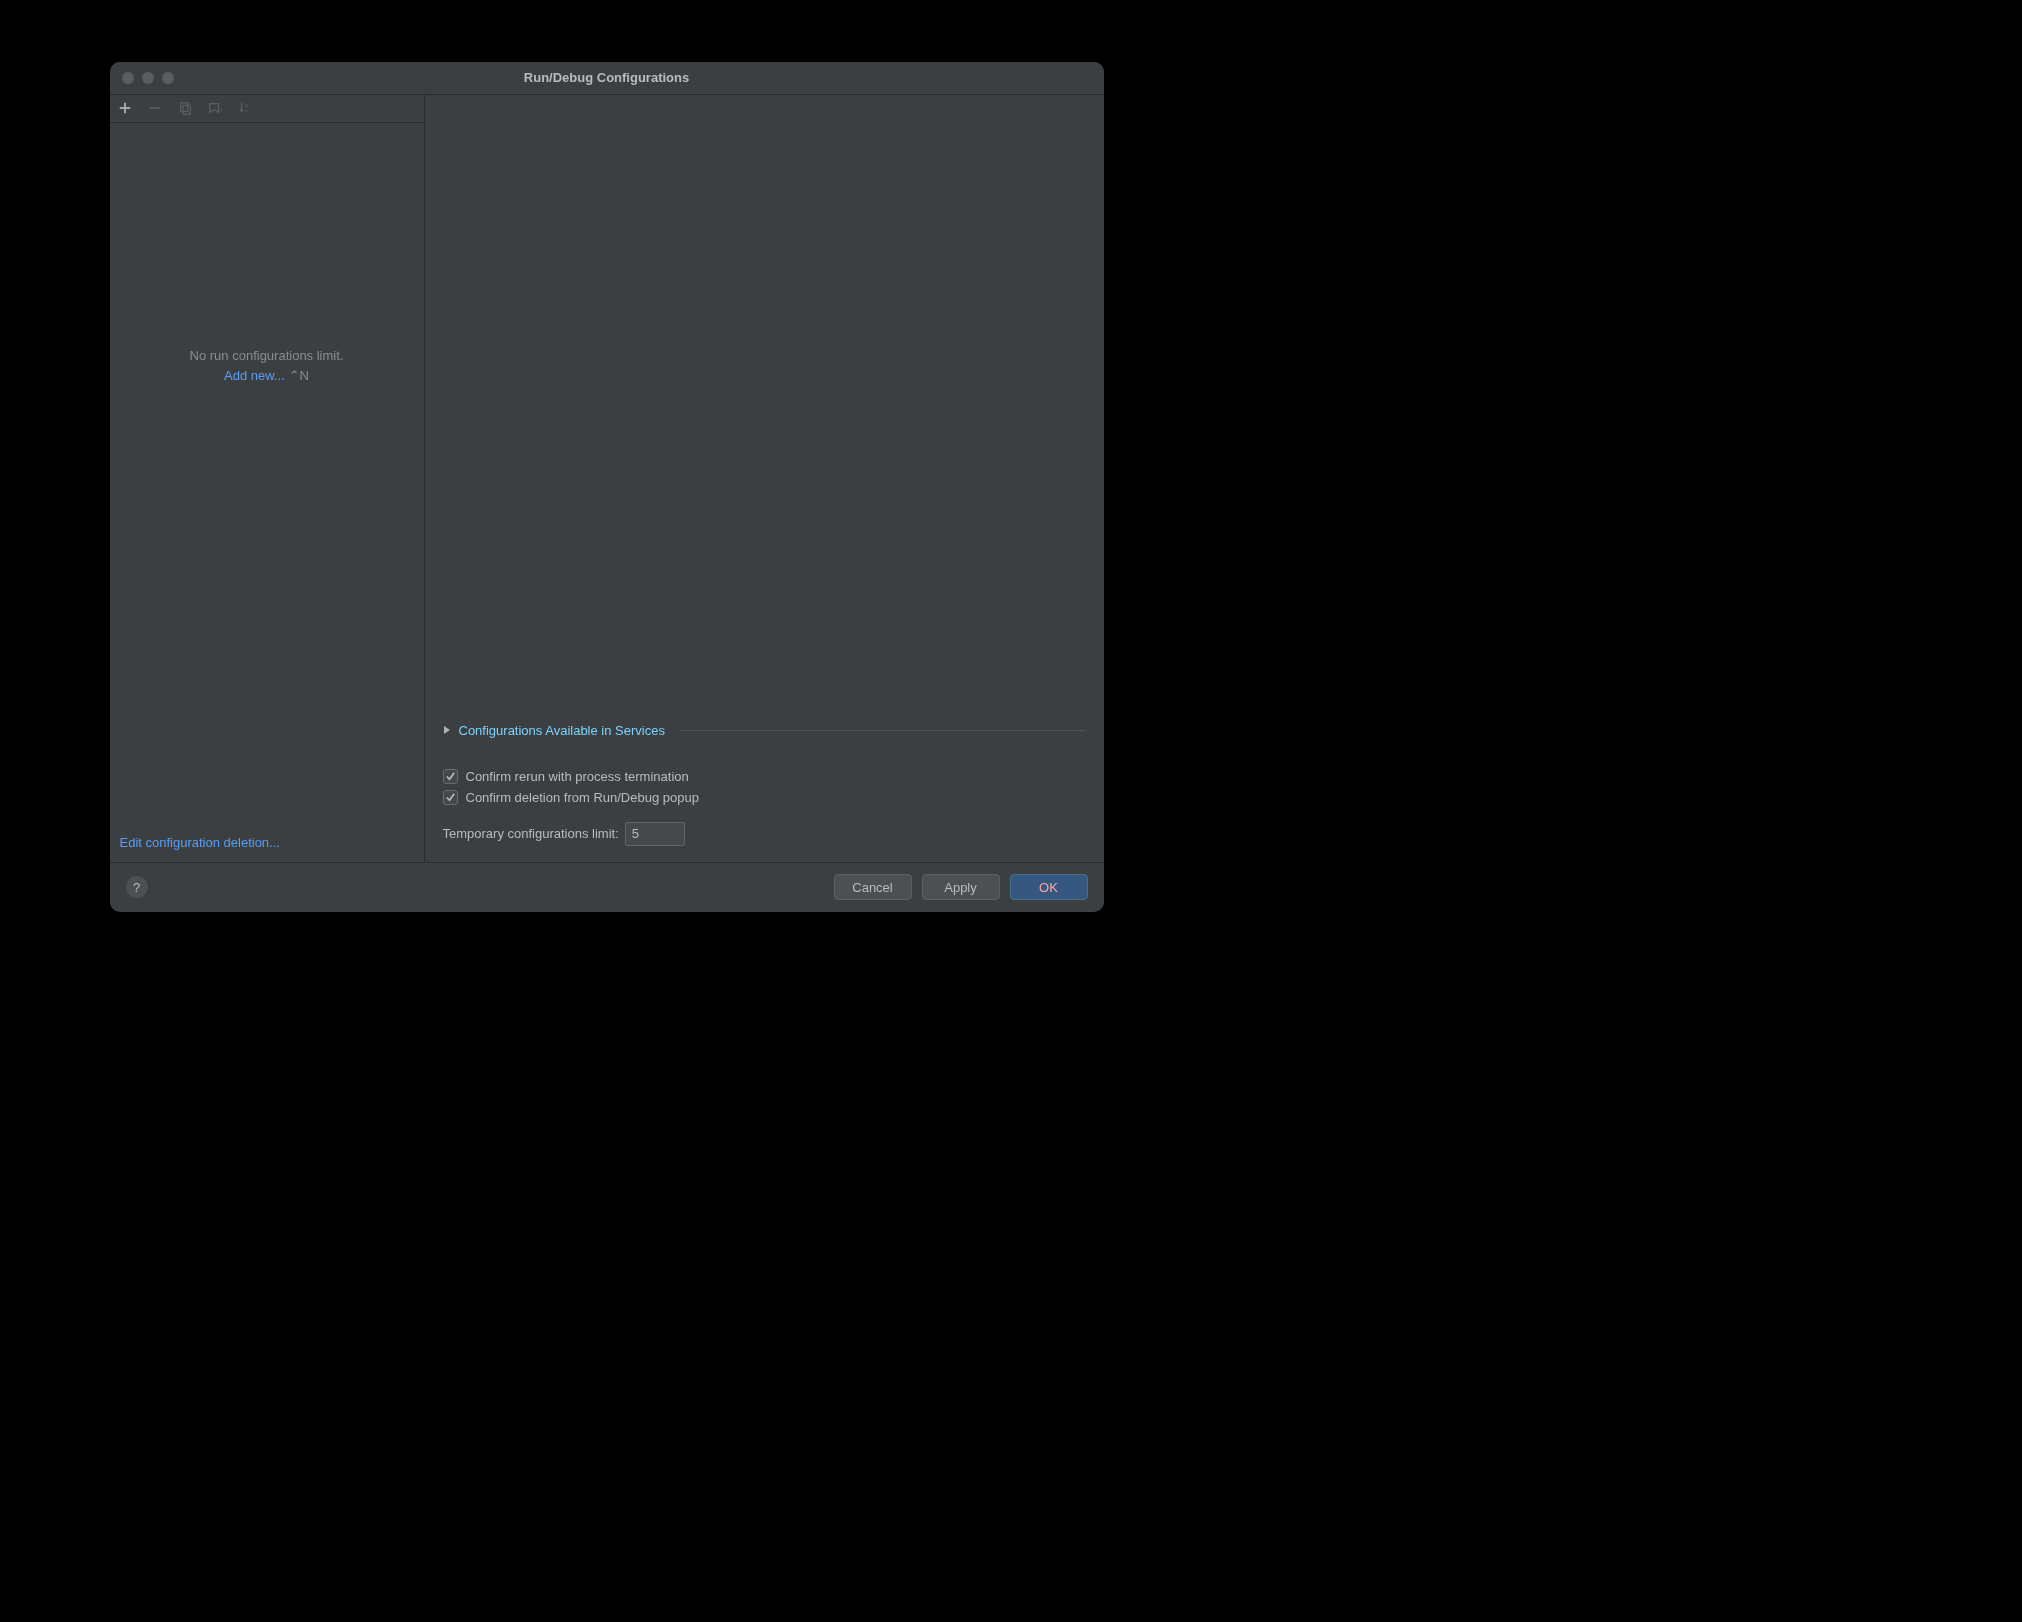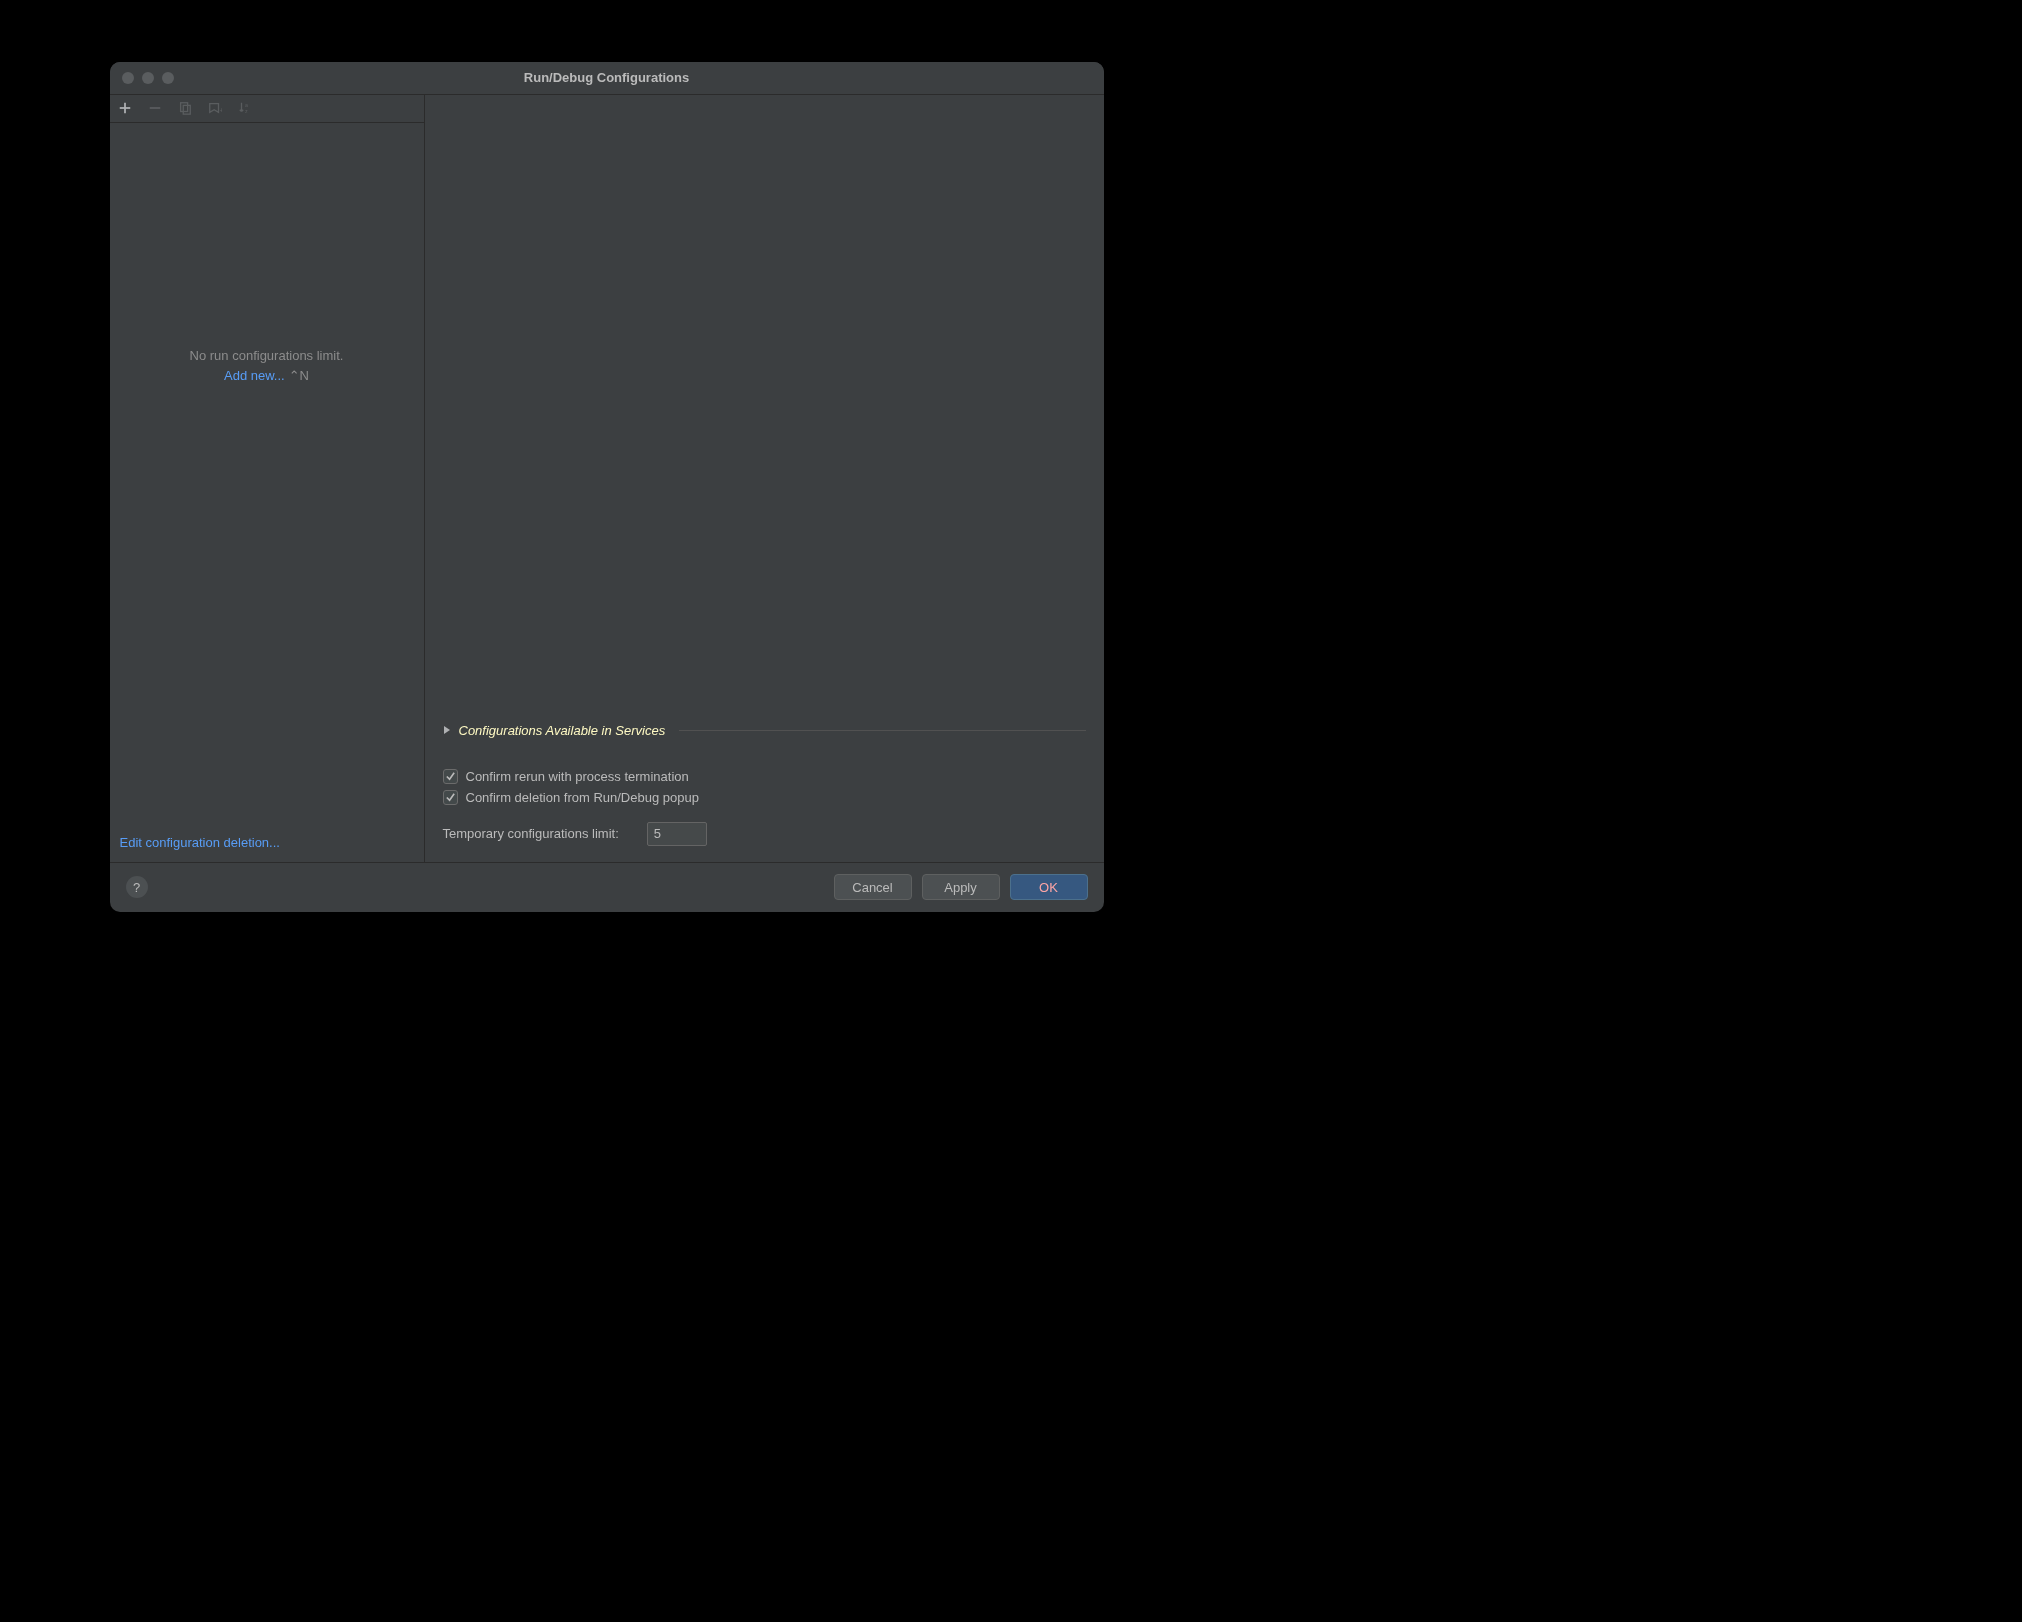--- a/index.html
+++ b/index.html
@@ -108,24 +108,23 @@
   .main {
     flex: 1;
     display: flex;
     flex-direction: column;
   }
   .main-flex-spacer { flex: 1; }
   .section-header {
     display: flex;
     align-items: center;
     gap: 8px;
-    color: #fef9c3;
+    color: #7dd3fc;
     padding: 0 18px;
     margin-bottom: 4px;
-    font-style: italic;
   }
   .section-header .chev {
     width: 8px; height: 8px;
     color: #afb1b3;
   }
   .section-header-line {
     flex: 1;
     height: 1px;
     background: #515151;
     margin-left: 6px;
@@ -145,21 +144,21 @@
     border-radius: 3px;
     display: flex;
     align-items: center;
     justify-content: center;
     cursor: pointer;
   }
   .checkbox svg { width: 11px; height: 11px; color: #bbbbbb; }
   .limit-row {
     display: flex;
     align-items: center;
-    gap: 28px;
+    gap: 6px;
     padding: 14px 18px 16px;
     color: #bbbbbb;
   }
   .limit-input {
     width: 60px;
     height: 24px;
     background: #45494a;
     border: 1px solid #646464;
     color: #bbbbbb;
     padding: 0 6px;

